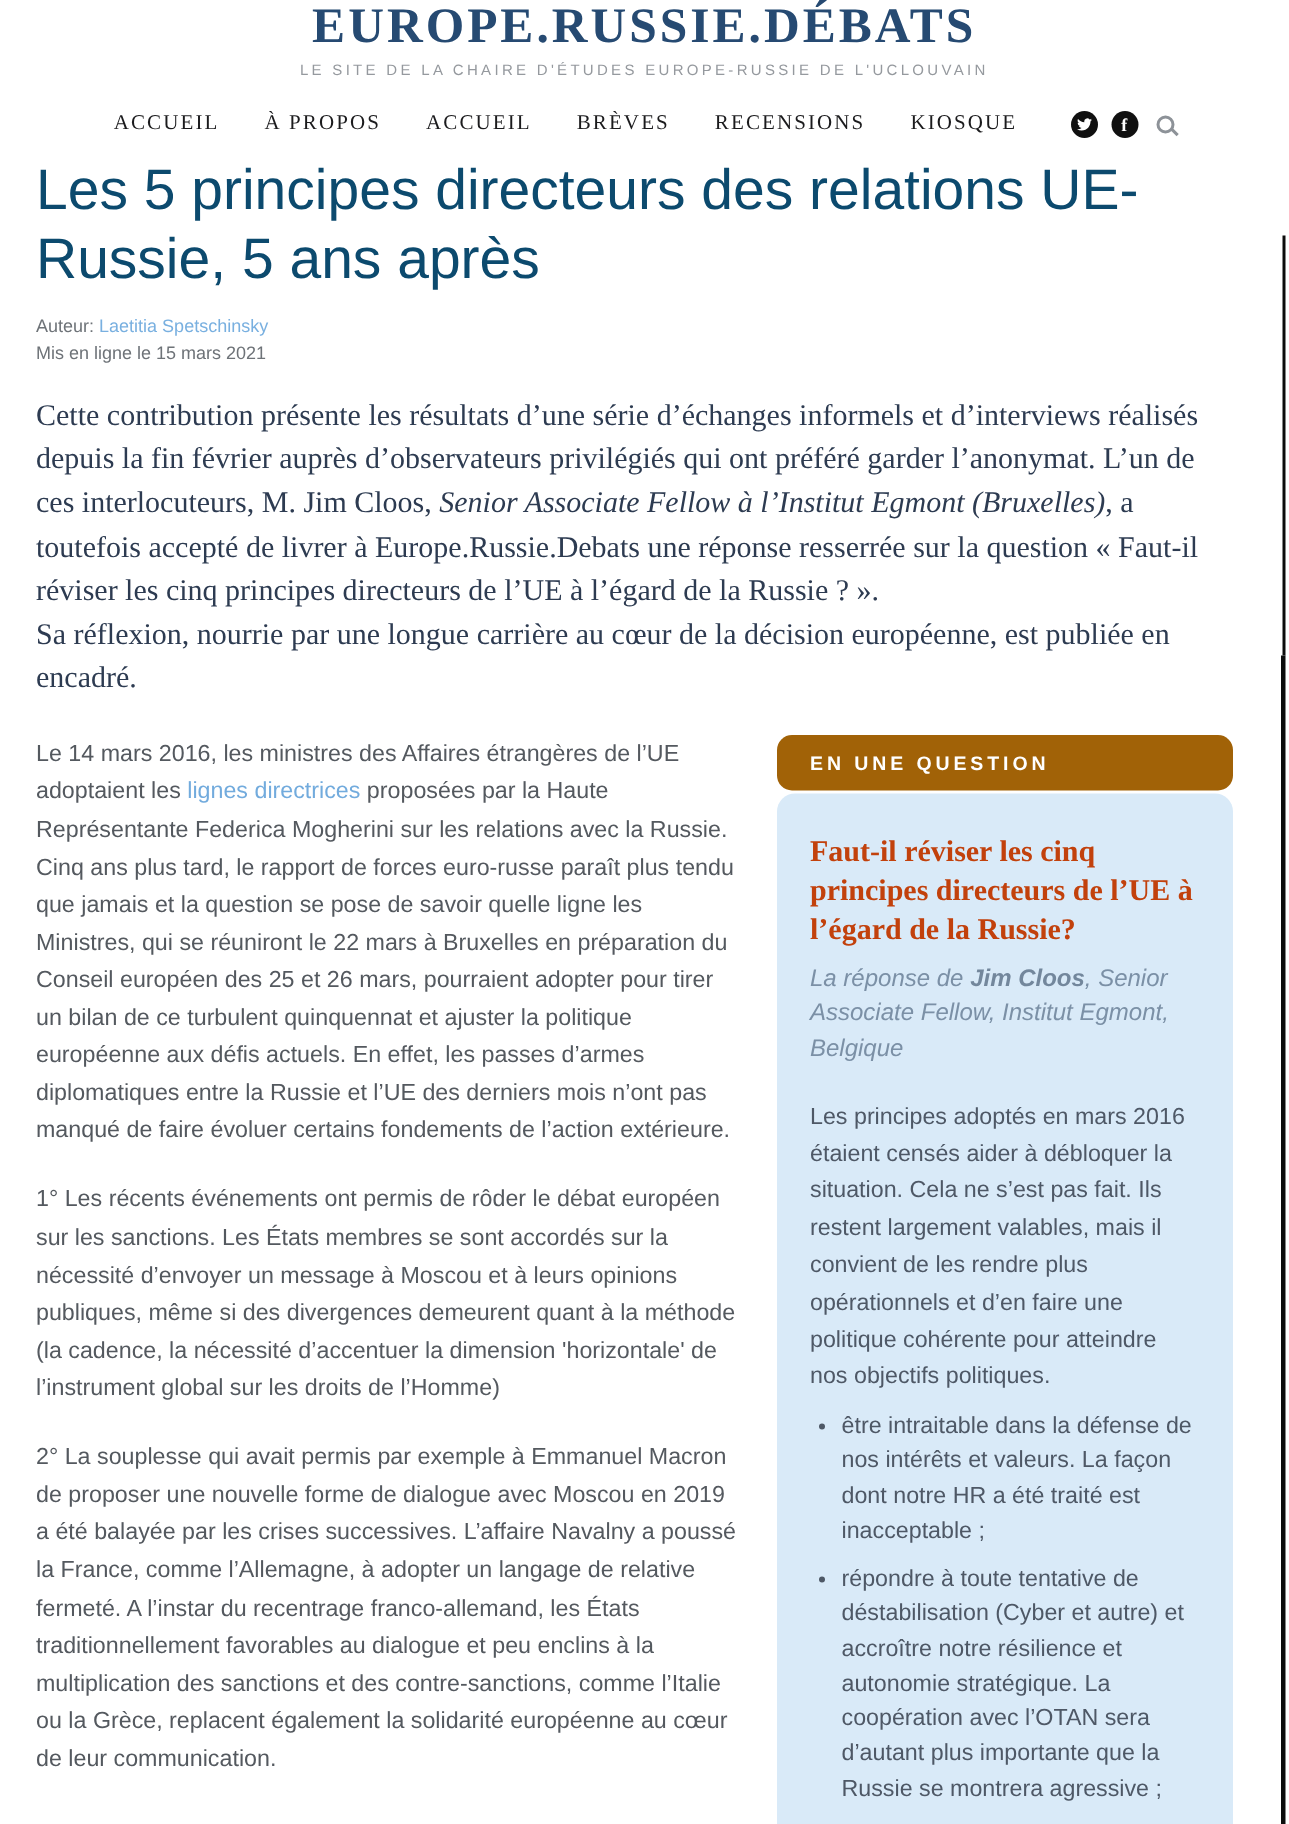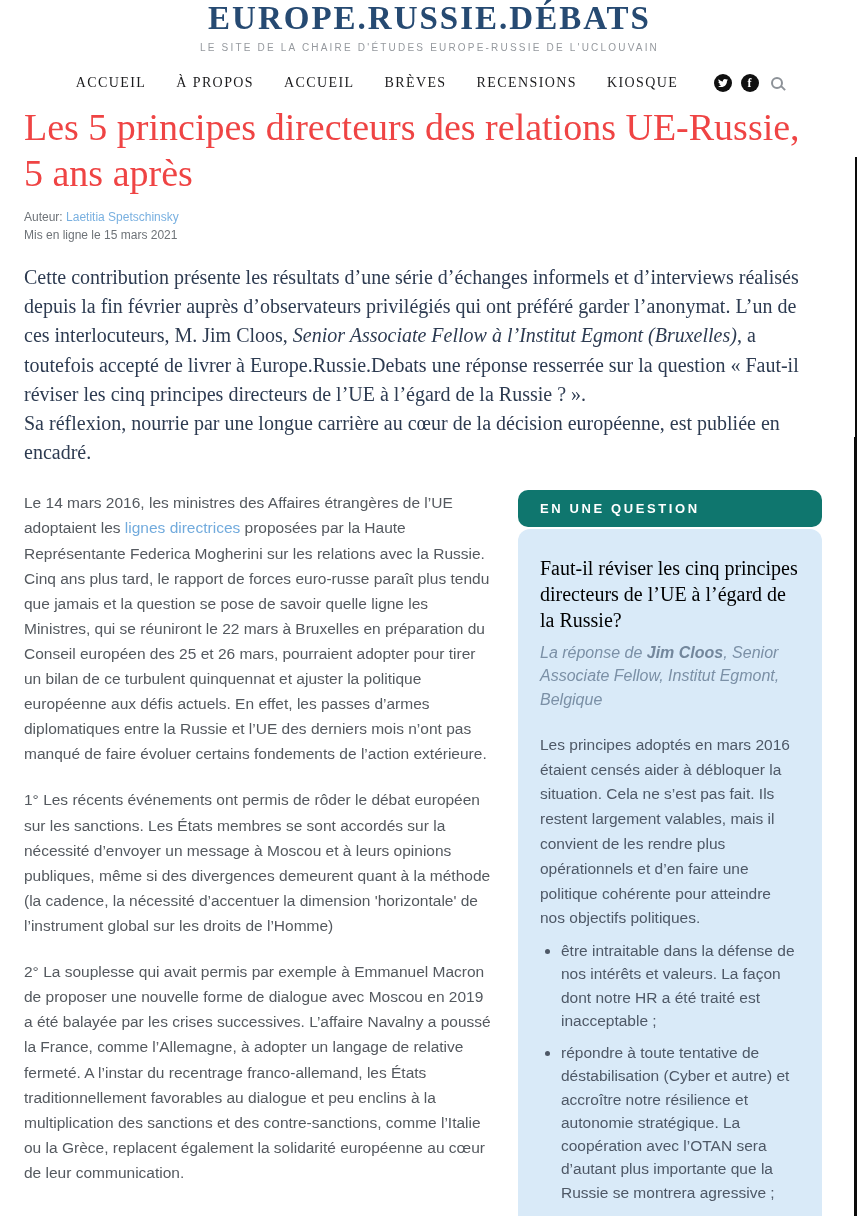--- a/index.html
+++ b/index.html
@@ -41,49 +41,49 @@
     position:relative; display:inline-block; cursor:pointer; margin-left:3px;
   }
   .search-glyph::after {
     content:""; position:absolute; width:6px; height:2px; background:#8d9298;
     transform:rotate(45deg); right:-5px; bottom:-2px;
   }
   
   .main { padding:0 37px 0 24px; }
   .page-title {
     margin-top:13px;
-    font-family:Liberation Serif, serif;
-    font-weight:500; font-size:38px; line-height:1.2; color:#ef4444;
+    font-family:Liberation Sans, sans-serif;
+    font-weight:500; font-size:38px; line-height:1.2; color:#0c4a6e;
   }
   .meta { margin-top:13px; font-size:12px; color:#6e7378; line-height:1.45; }
   .meta a { color:#79b0e0; text-decoration:none; cursor:pointer; }
   .intro {
     margin-top:19px;
     font-family:"Liberation Serif","DejaVu Serif",serif;
     font-size:20px; line-height:1.46; color:#2d3b51;
   }
   .intro em { }
   
   .columns { display:flex; gap:24px; margin-top:23px; align-items:flex-start; }
   .left-col { width:470px; flex:none; font-size:15.5px; line-height:1.62; color:#54595f; }
   .left-col p { margin-bottom:21px; }
   .left-col a { color:#72abdd; text-decoration:none; cursor:pointer; }
   
   .sidebar { flex:1; }
   .sidebar-tab {
-    background:#0f766e; color:#ffffff; font-size:13px; font-weight:700;
+    background:#a16207; color:#ffffff; font-size:13px; font-weight:700;
     letter-spacing:2.6px; padding:11px 22px; border-radius:10px;
   }
   .sidebar-panel {
     margin-top:2px; background:#d9eaf8; border-radius:12px;
     padding:26px 22px 26px 22px; min-height:740px;
   }
   .sidebar-question {
     font-family:"Liberation Serif","DejaVu Serif",serif;
-    font-size:20px; font-weight:400; line-height:1.3; color:#000000;
+    font-size:20px; font-weight:700; line-height:1.3; color:#c2410c;
   }
   .sidebar-byline {
     margin-top:8px; font-style:italic; font-size:16px; line-height:1.45;
     color:#7b90a6;
   }
   .sidebar-byline .name { font-weight:600; color:#73879c; }
   .sidebar-answer { margin-top:22px; font-size:15.5px; line-height:1.6; color:#4e5866; }
   .sidebar-bullets { margin-top:8px; padding-left:21px; font-size:15.5px; line-height:1.5; color:#4e5866; }
   .sidebar-bullets li { margin-bottom:9px; }
   

